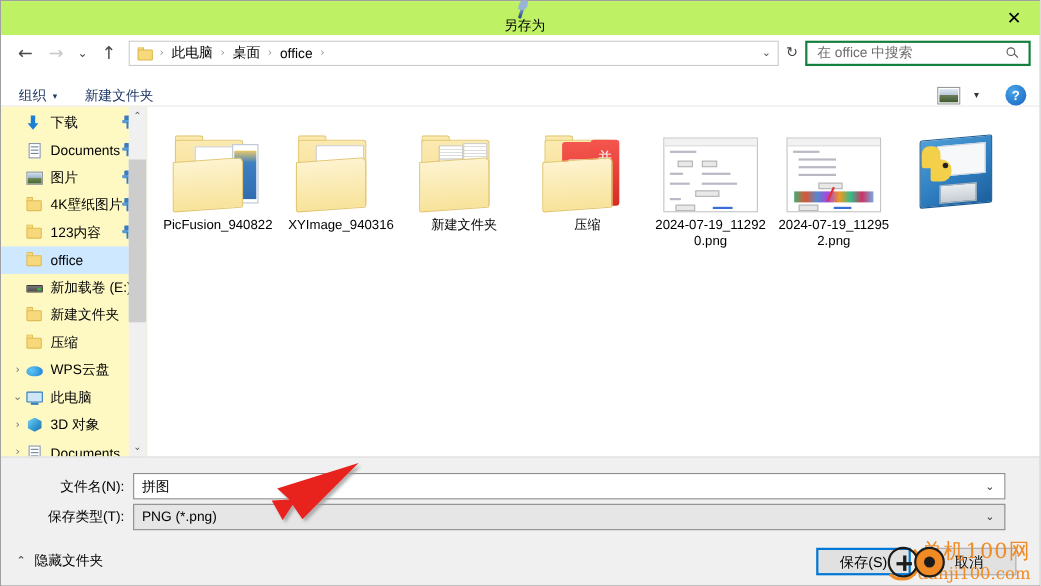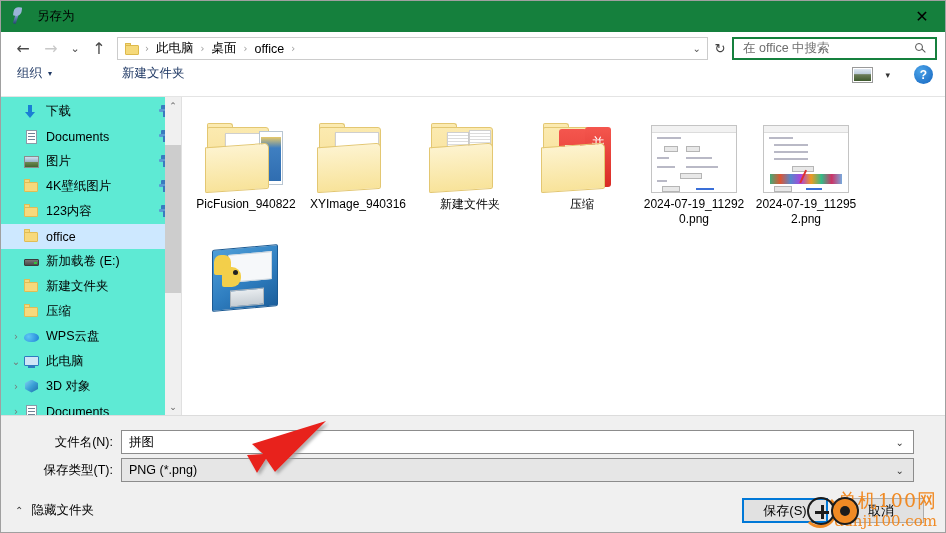--- a/index.html
+++ b/index.html
@@ -8,21 +8,21 @@
     font-family: "Liberation Sans", "DejaVu Sans", sans-serif;
     font-size: 12px;
     color: #000;
     background: #fff;
   }
   .window { position:relative; width:946px; height:533px; background:#fff;
             border:1px solid #a0a0a0; }
 
   
   .titlebar { position:absolute; left:0; top:0; width:944px; height:31px;
-              background:#15803d; display:flex; align-items:center; }
+              background:#bef264; display:flex; align-items:center;flex-direction:column; }
   .title-icon { margin-left:10px; width:18px; height:18px; position:relative; }
   .quill { position:absolute; left:4px; top:1px; width:3px; height:15px;
            background:linear-gradient(160deg,#3a5a8c 0%,#6f8fc0 50%,#22406e 100%);
            transform:rotate(18deg); border-radius:1px; }
   .quill:after { content:""; position:absolute; left:-3px; top:-2px; width:8px;
            height:9px; background:#9ab4d8; border-radius:60% 10% 60% 10%;
            transform:rotate(-10deg); }
   .title-text { margin-left:8px; font-size:12.5px; color:#000; }
   .close-btn { position:absolute; right:0; top:0; width:46px; height:31px;
                display:flex; align-items:center; justify-content:center;
@@ -60,21 +60,21 @@
   .search-ph { margin-left:9px; font-size:12.5px; color:#6d6d6d; }
   .search-icon { position:absolute; right:8px; top:4px; width:12px; height:12px; }
   .search-icon .ring { position:absolute; left:0; top:0; width:8px; height:8px;
             border:1.3px solid #555; border-radius:50%; }
   .search-icon .stem { position:absolute; left:6px; top:7px; width:5px;
             height:1.3px; background:#555; transform:rotate(45deg); }
 
   
   .toolbar { position:absolute; left:0; top:64px; width:944px; height:32px;
              background:#fff; border-bottom:1px solid #e4e4e4;
-             display:flex; align-items:flex-start;gap:45px; }
+             display:flex; align-items:flex-end; }
   .tb-item { color:#1f3864; font-size:12.5px; display:flex; align-items:center; }
   .tb-organize { margin-left:16px; }
   .tb-caret { margin-left:6px; font-size:8px; color:#1f3864;
               font-family:"DejaVu Sans",sans-serif; }
   .tb-newfolder { margin-left:25px; }
   .tb-right { margin-left:auto; display:flex; align-items:center;
               margin-right:12px; }
   .view-icon { width:21px; height:16px; border:1px solid #9a9a9a; background:#fff;
                position:relative; overflow:hidden; }
   .view-icon .sky { position:absolute; left:1px; top:1px; right:1px; bottom:1px;
@@ -82,21 +82,21 @@
   .view-caret { margin-left:12px; font-size:9px; color:#333;
                 font-family:"DejaVu Sans",sans-serif; }
   .help-btn { margin-left:24px; width:19px; height:19px; border-radius:50%;
               background:radial-gradient(circle at 35% 30%,#4aa3e8,#1565c0);
               color:#fff; font-size:12px; font-weight:bold; display:flex;
               align-items:center; justify-content:center; }
 
   
   .content { position:absolute; left:0; top:96px; width:944px; height:318px;
              display:flex; }
-  .sidebar { width:180px; height:318px; background:#5eead4; position:relative;
+  .sidebar { width:132px; height:318px; background:#fef9c3; position:relative;
              overflow:hidden; }
   .tree { padding-top:2px; }
   .tree-row { height:25px; display:flex; align-items:center; position:relative;
               padding-left:8px; white-space:nowrap; }
   .tree-row.selected { background:#cde8ff; }
   .tw { width:14px; font-size:10px; color:#767676; text-align:center;
         font-family:"DejaVu Sans",sans-serif; }
   .tw.blank { color:transparent; }
   .t-icon { width:18px; height:16px; margin-right:5px; position:relative;
             flex:0 0 18px; }

